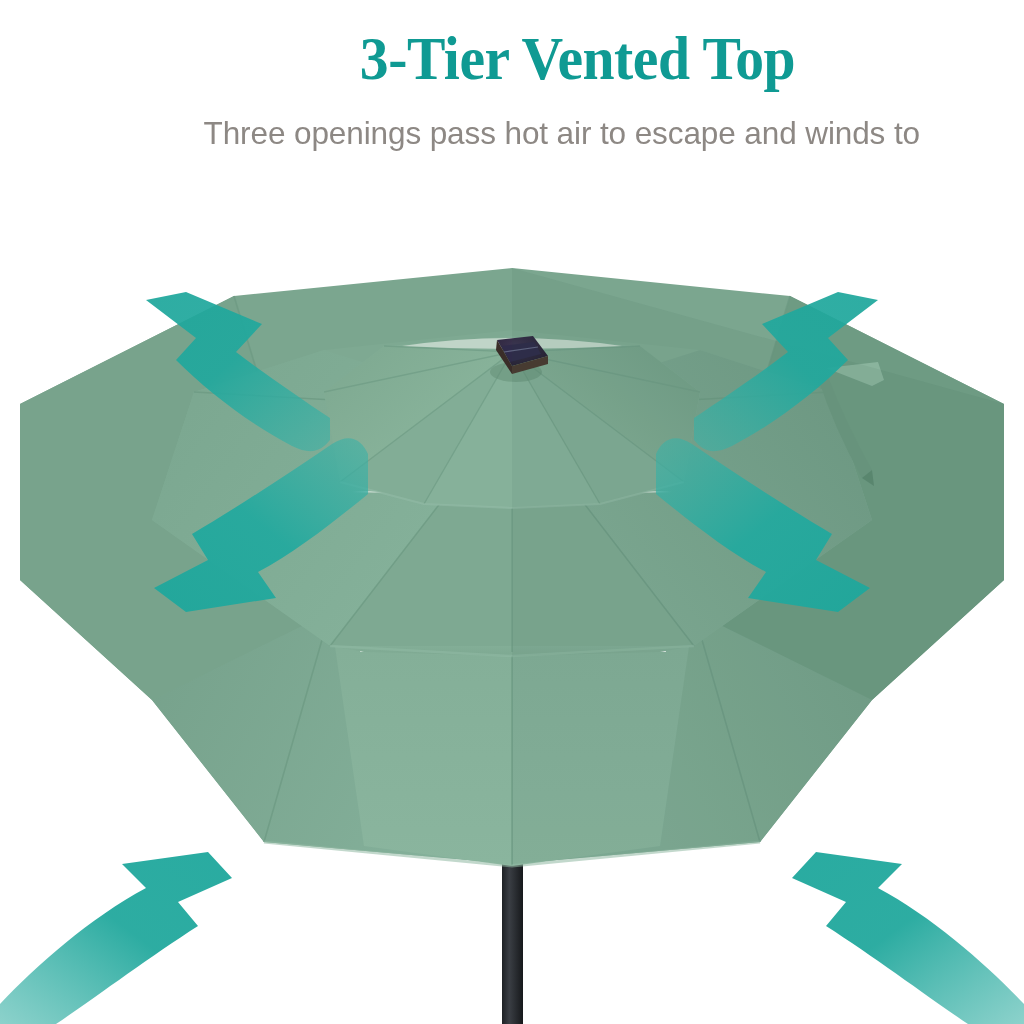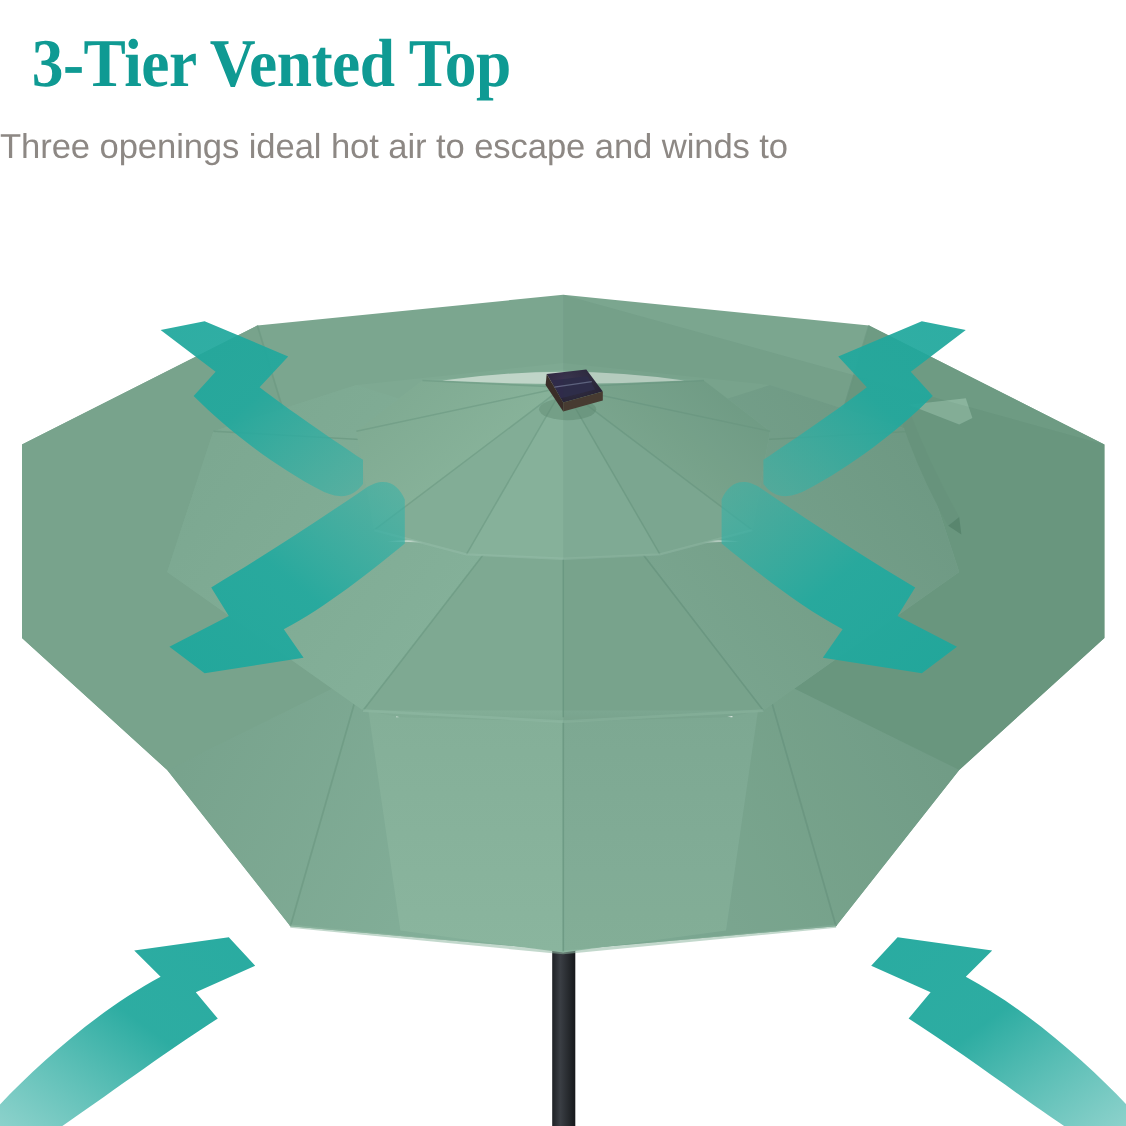--- a/index.html
+++ b/index.html
@@ -21,21 +21,21 @@
     height: 1024px;
     background: #ffffff;
   }
 
   
   #header {
     position: absolute;
     left: 0;
     top: 0;
     width: 824px;
-    text-align: left;
+    text-align: right;
     z-index: 40;
   }
   #headline {
     margin: 0;
     padding-top: 26px;
     font-family: "Liberation Serif", "DejaVu Serif", serif;
     font-weight: 700;
     font-size: 62px;
     line-height: 1.05;
     letter-spacing: -0.5px;
@@ -77,21 +77,21 @@
   svg { display: block; }
 </style>
 </head>
 <body>
 
 <div id="stage">
 
   <div id="header">
     <h1 id="headline">3-Tier Vented Top</h1>
     <p id="subhead">
-      <span class="ln">Three openings ideal hot air to escape and winds to</span>
+      <span class="ln">Three openings pass hot air to escape and winds to</span>
     </p>
   </div>
 
   <div id="umbrella-figure">
     <svg width="1024" height="1024" viewBox="0 0 1024 1024" aria-hidden="true">
       <defs>
         <linearGradient id="gBottomL" x1="0" y1="0" x2="1" y2="0.35">
           <stop offset="0" stop-color="#76a18b"></stop>
           <stop offset="1" stop-color="#84b09a"></stop>
         </linearGradient>

